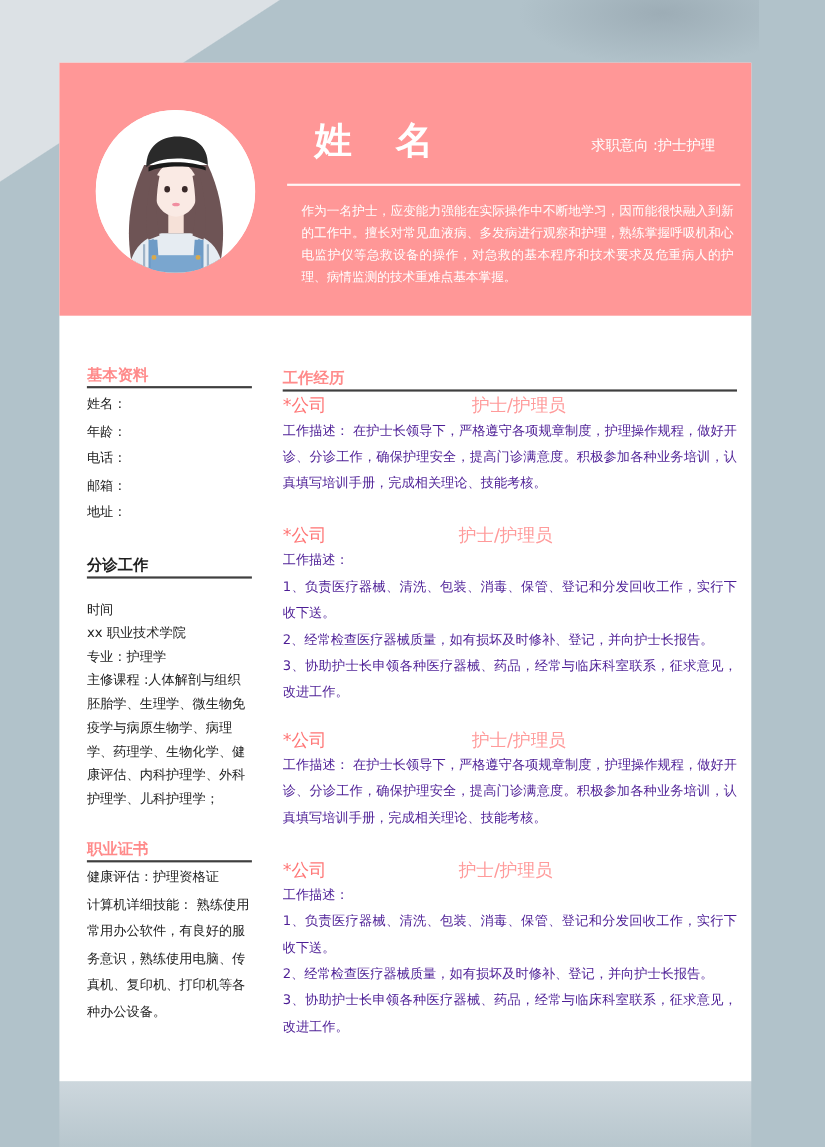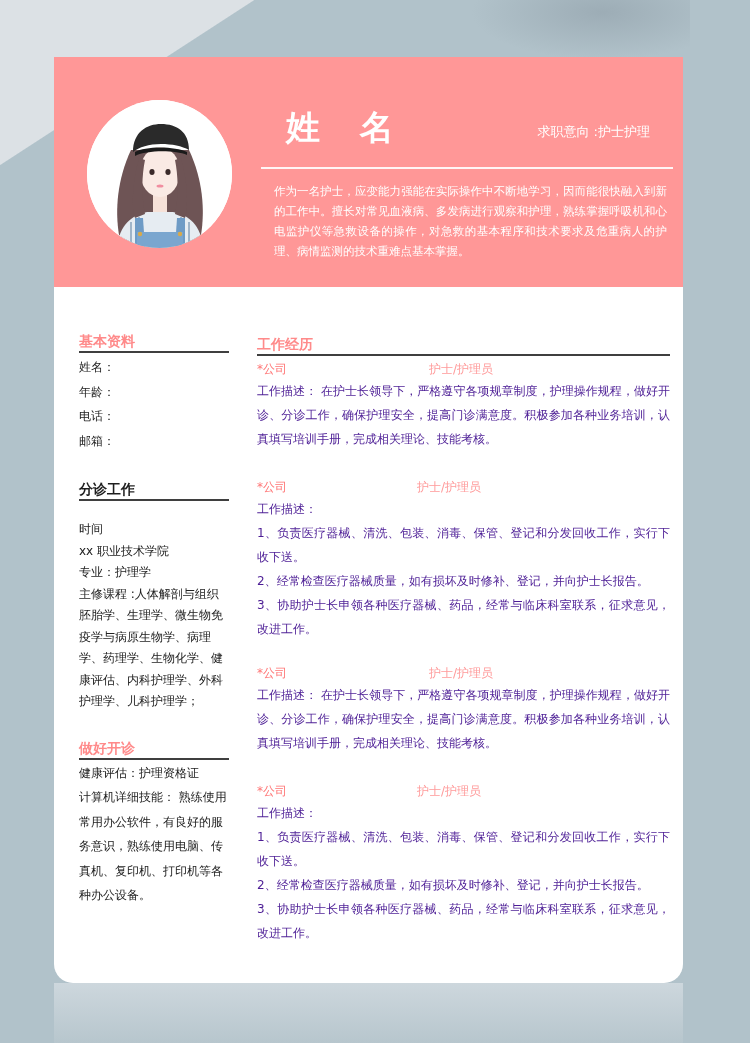--- a/index.html
+++ b/index.html
@@ -19,21 +19,20 @@
     background: radial-gradient(ellipse at 60% 20%, rgba(140,155,165,0.55), rgba(177,194,202,0) 70%);
     pointer-events: none;
   }
   .bg-bottom {
     position: absolute; left: 54px; top: 983px; width: 629px; height: 60px;
     background: linear-gradient(180deg, #cdd7dd, #b7c6cd);
   }
   .page {
     position: absolute; left: 54px; top: 57px; width: 629px; height: 926px;
     background: #ffffff;
-    border-radius: 19px;
   }
   .header {
     position: absolute; left: 0; top: 0; width: 629px; height: 230px;
     background: #ff9797;
   }
   .avatar {
     position: absolute; left: 33px; top: 43px; width: 145px; height: 148px;
     border-radius: 50%; background: #ffffff; overflow: hidden;
   }
   .avatar svg { width: 100%; height: 100%; display: block; }
@@ -62,21 +61,21 @@
     padding-bottom: 1px; border-bottom: 2px solid #3f3f3f; line-height: 18px;
   }
   .sec-title.dark { color: #1e1e1e; }
   .left-text { font-size: 12px; color: #222; line-height: 24px; }
   .basic-list .left-text { line-height: 24.5px; }
   .edu-list { margin-top: 0px; }
   .edu-list .left-text { line-height: 21.5px; }
   .cert-list .left-text { line-height: 24.5px; }
 
   .job { margin-top: 5px; }
-  .job-head { position: relative; height: 20px; font-size: 12px; line-height: 20px; }
+  .job-head { position: relative; height: 20px; font-size: 16px; line-height: 20px; }
   .job-company { position: absolute; left: 0; color: #ff7575; }
   .job-title { position: absolute; color: #ff9a9a; }
   .job-desc { font-size: 12px; color: #4c1d95; line-height: 24px; text-align: justify; }
 </style>
 </head>
 <body>
 
 <div class="bg-diag"></div>
 <div class="bg-shadow"></div>
 <div class="bg-bottom"></div>
@@ -121,35 +120,36 @@
   </div>
 
   <div class="left-col">
     <div class="section basic-section">
       <div class="sec-title">基本资料</div>
       <div class="basic-list" style="margin-top:2px;">
         <div class="left-text">姓名：</div>
         <div class="left-text">年龄：</div>
         <div class="left-text">电话：</div>
         <div class="left-text">邮箱：</div>
+        <div class="left-text">地址：</div>
       </div>
     </div>
 
     <div class="section edu-section" style="margin-top:27px;">
       <div class="sec-title dark">分诊工作</div>
       <div class="edu-list" style="margin-top:18px;">
         <div class="left-text">时间</div>
         <div class="left-text">xx 职业技术学院</div>
         <div class="left-text">专业：护理学</div>
         <div class="left-text">主修课程 :人体解剖与组织胚胎学、生理学、微生物免疫学与病原生物学、病理学、药理学、生物化学、健康评估、内科护理学、外科护理学、儿科护理学；</div>
       </div>
     </div>
 
     <div class="section cert-section" style="margin-top:26px;">
-      <div class="sec-title">做好开诊</div>
+      <div class="sec-title">职业证书</div>
       <div class="cert-list" style="margin-top:1px;">
         <div class="left-text">健康评估：护理资格证</div>
         <div class="left-text">计算机详细技能： 熟练使用常用办公软件，有良好的服务意识，熟练使用电脑、传真机、复印机、打印机等各种办公设备。</div>
       </div>
     </div>
   </div>
 
   <div class="right-col">
     <div class="sec-title">工作经历</div>
 

